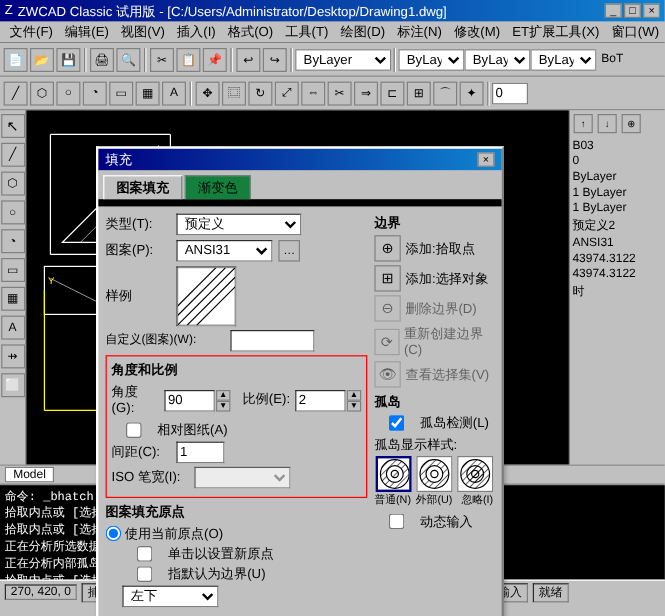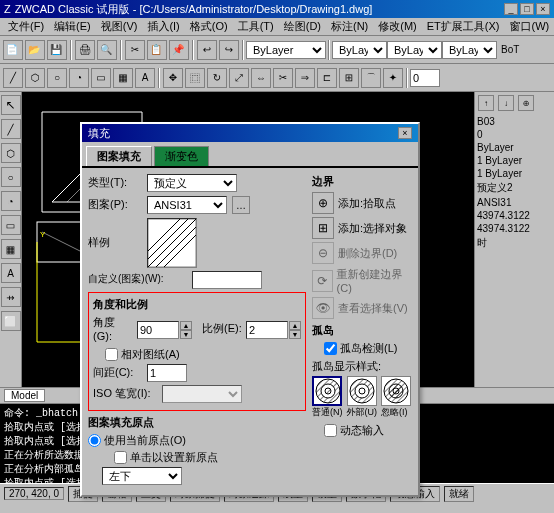--- a/index.html
+++ b/index.html
@@ -168,21 +168,21 @@
       width: 14px; height: 12px;
       font-size: 9px;
       display: flex; align-items: center; justify-content: center;
       cursor: pointer;
     }
 
     
     .dialog-tabs {
       display: flex;
       background: #c0c0c0;
-      border-bottom: 2px solid #000000;
+      border-bottom: 6px solid #000000;
       padding: 4px 4px 0;
     }
     .dialog-tab {
       padding: 2px 10px;
       border: 1px solid #808080;
       border-bottom: none;
       background: #15803d;
       cursor: pointer;
       font-size: 11px;
       margin-right: 2px;
@@ -261,21 +261,21 @@
 
     
     .island-styles {
       display: flex;
       gap: 4px;
       margin-bottom: 4px;
     }
     .island-style {
       display: flex;
       flex-direction: column;
-      align-items: flex-start;
+      align-items: flex-end;
       font-size: 10px;
       cursor: pointer;
     }
     .island-preview {
       width: 30px; height: 30px;
       border: 1px solid #808080;
       background: white;
       display: flex; align-items: center; justify-content: center;
       font-size: 18px;
       overflow: hidden;
@@ -300,21 +300,21 @@
     .spin-btn {
       width: 12px; height: 9px;
       background: #c0c0c0;
       border: 1px solid #808080;
       font-size: 7px;
       display: flex; align-items: center; justify-content: center;
       cursor: pointer;
       line-height: 1;
     }
 
-    .checkbox-row { display: flex; align-items: center; gap: 3px; margin-bottom: 2px; font-size: 11px; padding-left: 12px; }
+    .checkbox-row { display: flex; align-items: center; gap: 13px; margin-bottom: 2px; font-size: 11px; padding-left: 12px; }
 
     
     .on-overlay {
       position: absolute;
       top: 160px;
       left: 240px;
       color: white;
       font-size: 14px;
       font-weight: bold;
       background: #006b6b;
@@ -478,21 +478,21 @@
       <div class="dialog-tab active">图案填充</div>
       <div class="dialog-tab">渐变色</div>
     </div>
 
     <div class="dialog-content">
 
       <div class="dialog-left">
 
         <div class="form-row">
           <span class="form-label" style="width:55px;">类型(T):</span>
-          <select class="form-select" style="width:90px;">
+          <select class="form-select" style="width:104px;">
             <option>预定义</option>
           </select>
         </div>
 
         <div class="form-row">
           <span class="form-label" style="width:55px;">图案(P):</span>
           <select class="form-select" style="width:75px;">
             <option>ANSI31</option>
           </select>
           <div class="tool-btn" style="width:18px;height:18px;">…</div>
@@ -558,20 +558,24 @@
           <div class="section-title">图案填充原点</div>
           <div class="radio-row">
             <input type="radio" name="origin" checked="" style="">
             <span>使用当前原点(O)</span>
           </div>
           <div style="padding-left:14px;">
             <div class="checkbox-row">
               <input type="checkbox" style="">
               <span>单击以设置新原点</span>
             </div>
+            <div class="checkbox-row">
+              <input type="checkbox" style="">
+              <span>指默认为边界(U)</span>
+            </div>
             <div class="form-row" style="margin-top:2px;">
               <select class="form-select" style="width:60px;">
                 <option>左下</option>
               </select>
             </div>
 
           </div>
         </div>
       </div>
 

